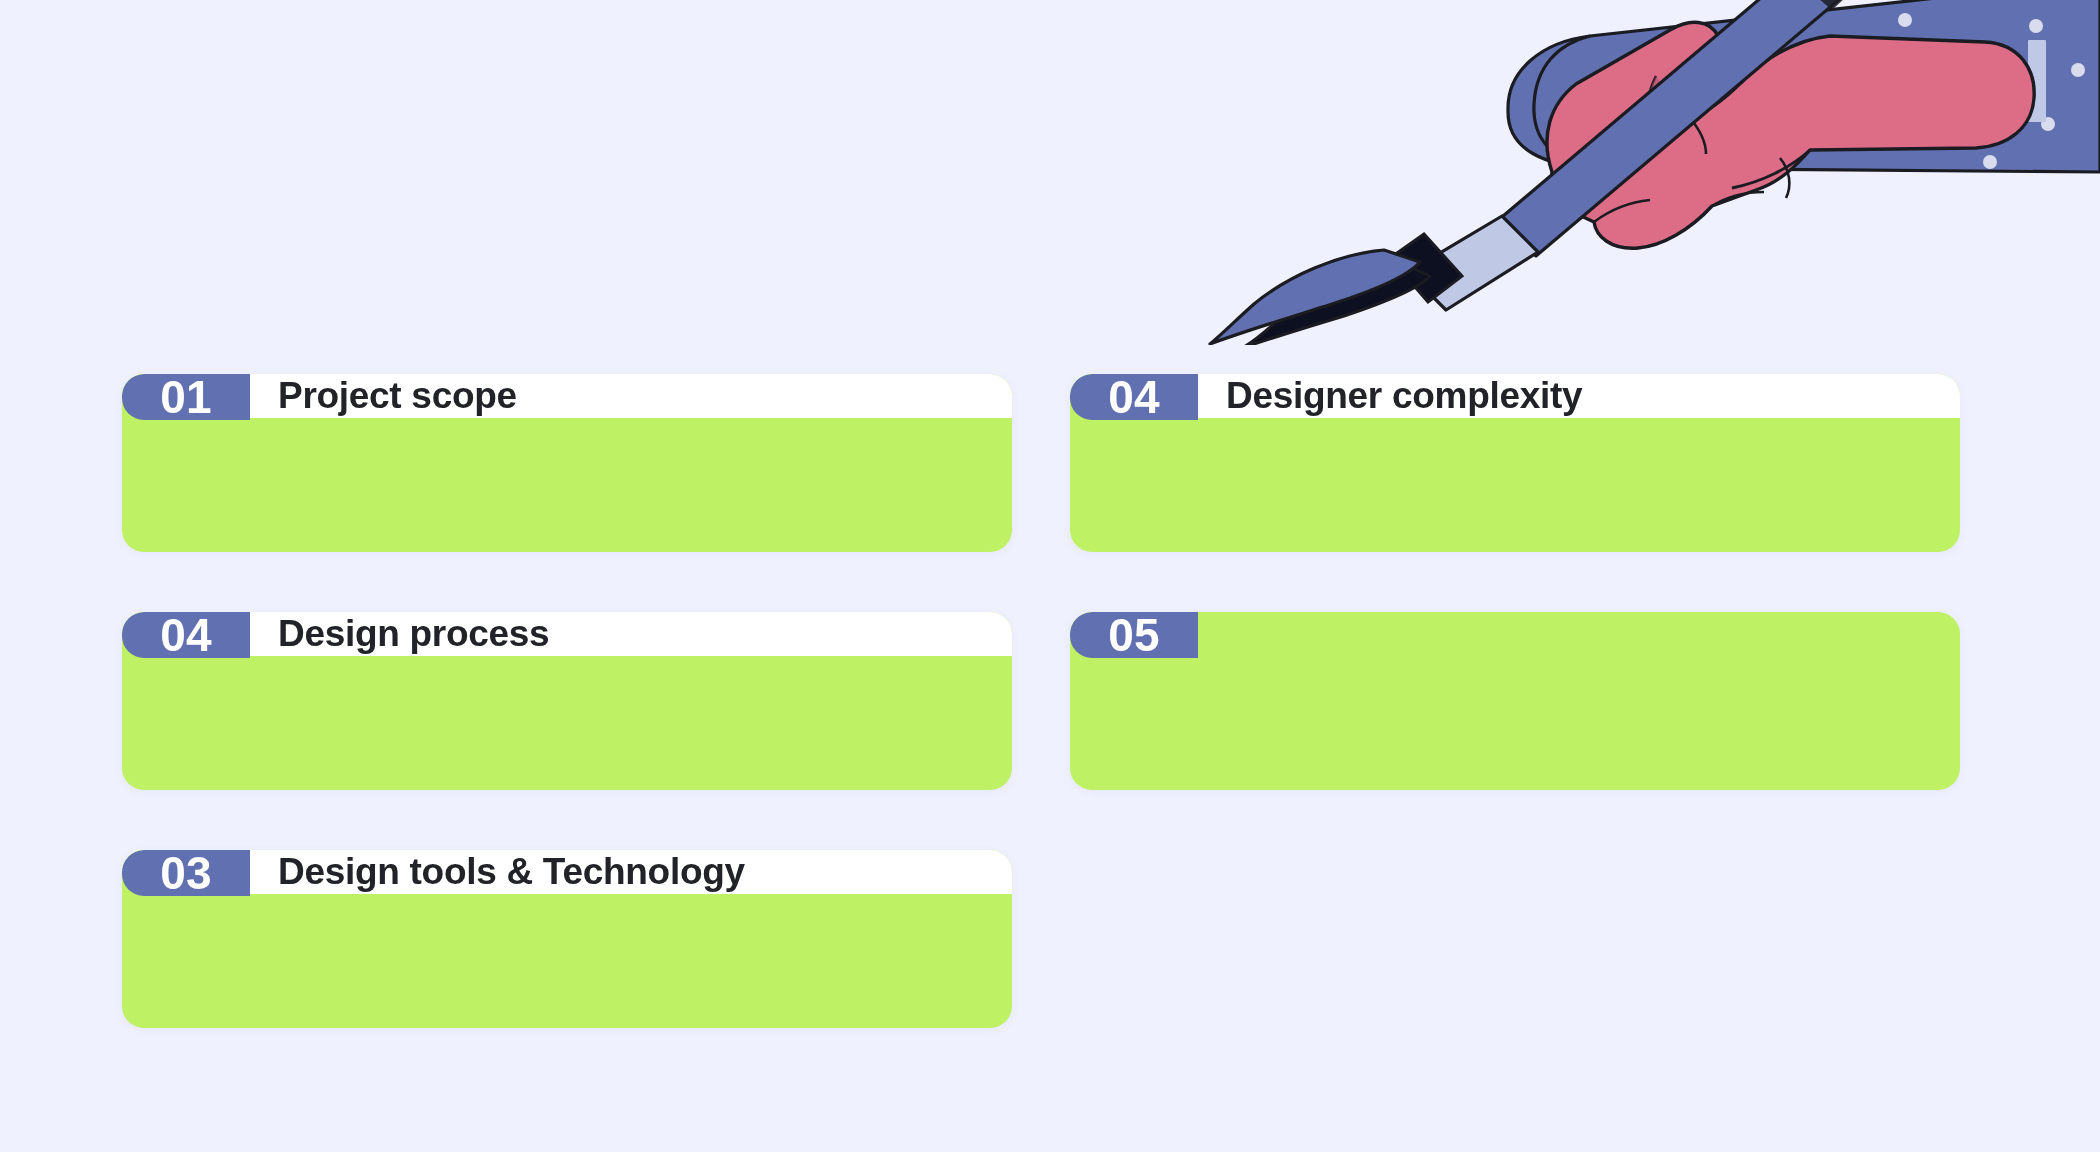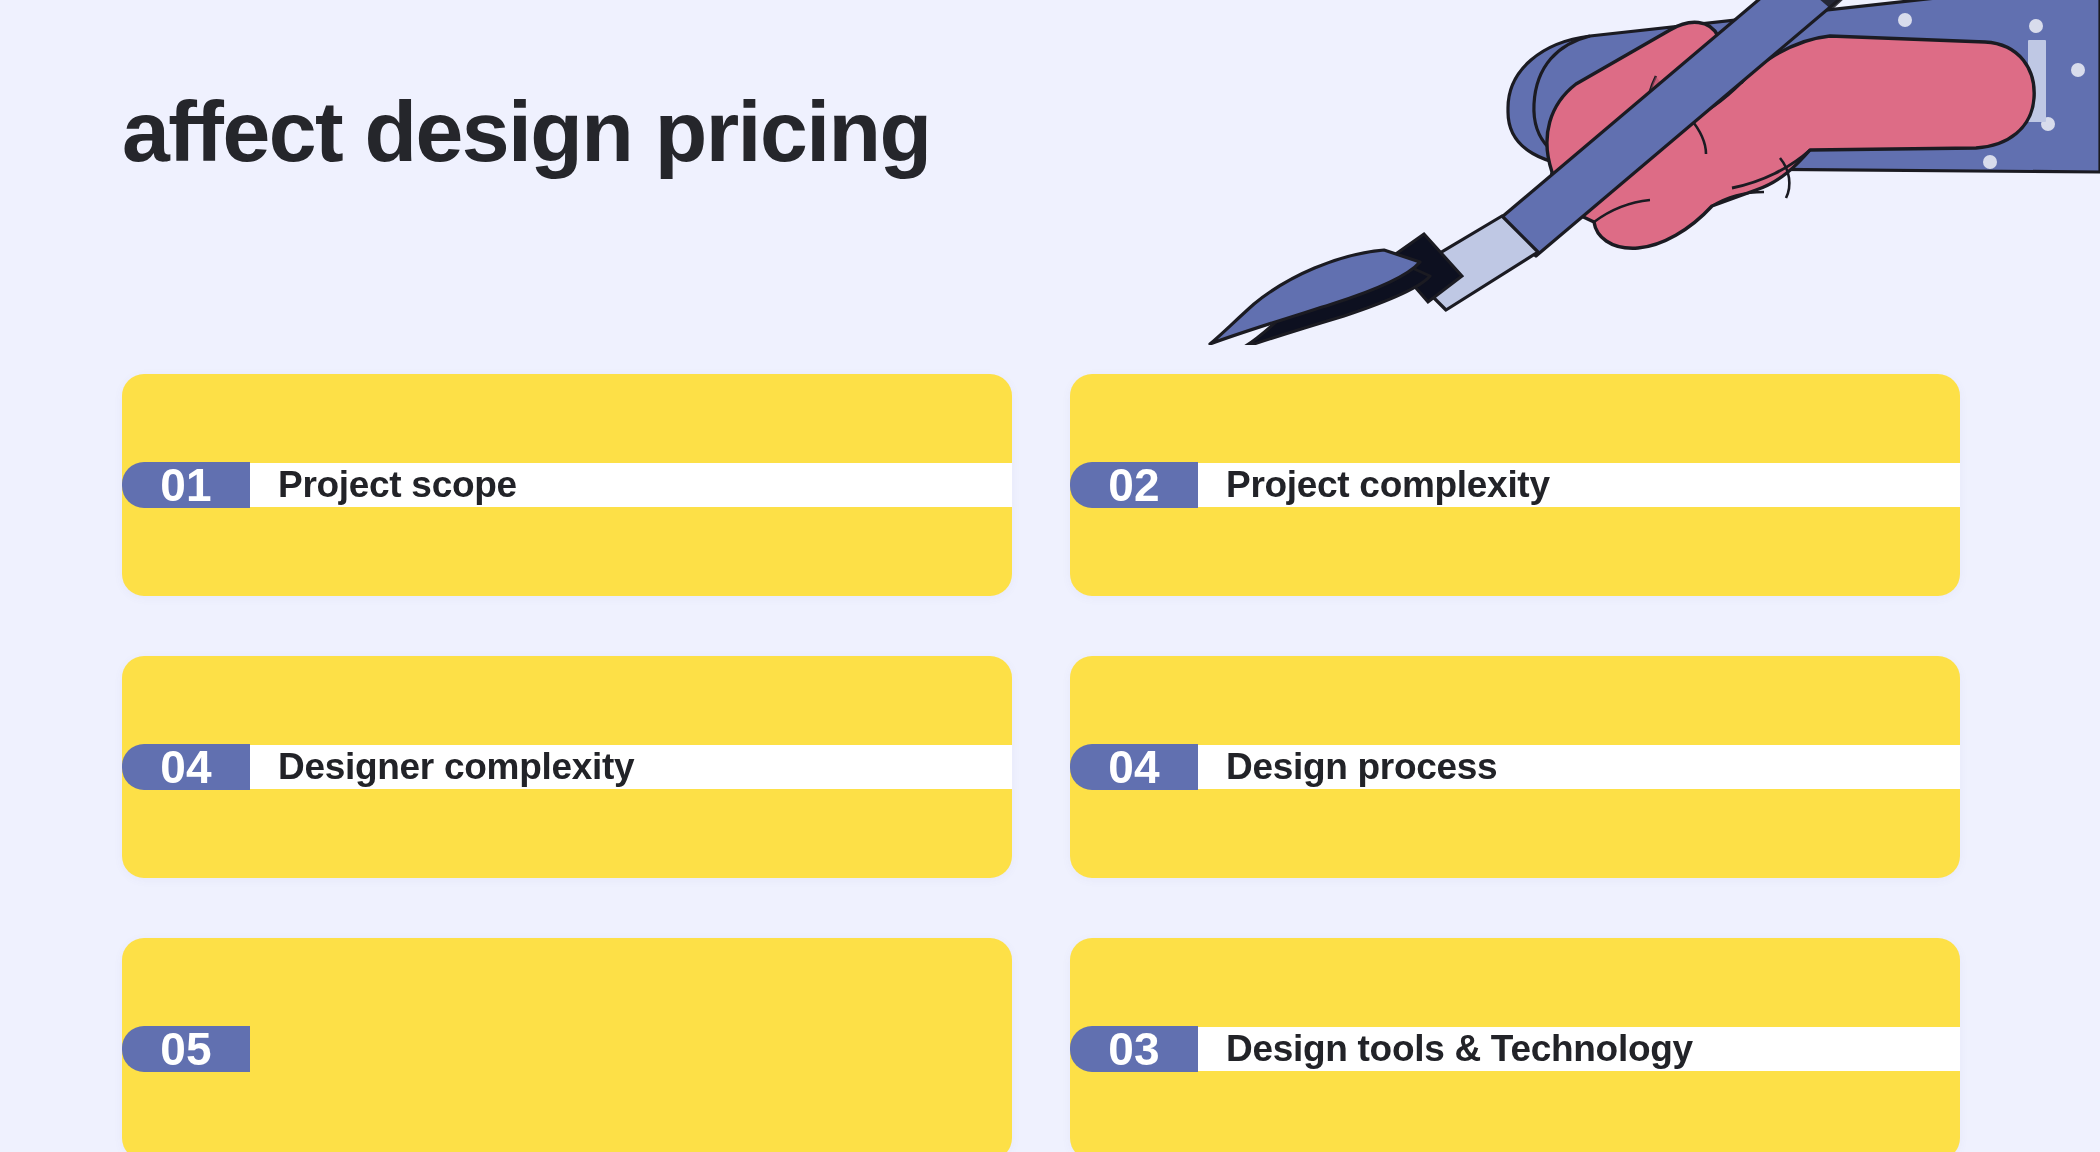--- a/index.html
+++ b/index.html
@@ -58,23 +58,23 @@
     width:1838px;
     display:grid;
     grid-template-columns:890px 890px;
     column-gap:58px;
     row-gap:60px;
   }
 
   .card {
     position:relative;
     display:flex;
-    align-items:center;
-    height:222px;
-    background:#fde047;
+    align-items:flex-start;
+    height:178px;
+    background:#bef264;
     border-radius:22px;
     box-shadow:0 2px 10px rgba(90,100,170,0.055);
     overflow:hidden;
   }
 
   .card-badge {
     flex:0 0 128px;
     background:#6170B0;
     display:flex;
     align-items:center;
@@ -207,42 +207,33 @@
                  C 146 320, 132 334, 120 344
                  C 152 332, 198 318, 242 304
                  C 286 290, 318 276, 330 262 Z" fill="#6170B0" stroke="#1B1B22" stroke-width="3.2" stroke-linejoin="round"></path>
 
         <path d="M700 -26 L 742 10 L 770 -16 L 726 -52 Z" fill="#1B1B22" opacity="0.85"></path>
       </g>
     </svg>
   </div>
 
   <h1 class="heading">
-    <span class="line">affect design pricing</span>
   </h1>
 
   <div class="cards">
 
     <div class="card">
       <div class="card-badge">
         <span class="card-number">01</span>
       </div>
       <div class="card-body">
         <span class="card-label">Project scope</span>
       </div>
     </div>
 
-    <div class="card">
-      <div class="card-badge">
-        <span class="card-number">02</span>
-      </div>
-      <div class="card-body">
-        <span class="card-label">Project complexity</span>
-      </div>
-    </div>
 
     <div class="card">
       <div class="card-badge">
         <span class="card-number">04</span>
       </div>
       <div class="card-body">
         <span class="card-label">Designer complexity</span>
       </div>
     </div>
 

